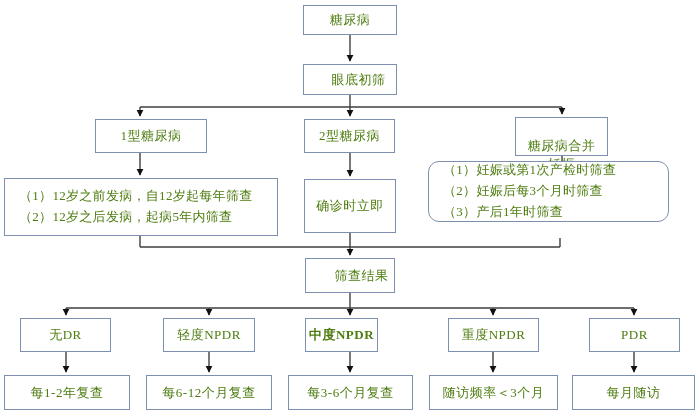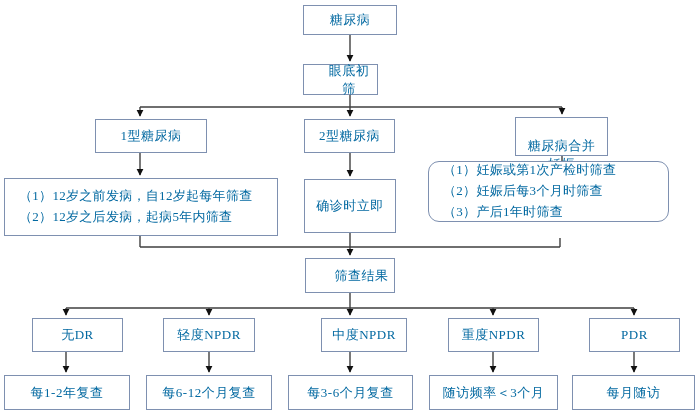--- a/index.html
+++ b/index.html
@@ -1,21 +1,21 @@
 <!DOCTYPE html>
 <html><head>
 <meta charset="utf-8">
 <style>
   html,body{margin:0;padding:0;background:#ffffff;}
   body{font-family:"Liberation Serif","DejaVu Serif",serif;}
   #canvas{position:relative;width:700px;height:414px;background:#ffffff;overflow:hidden;}
   #wires{position:absolute;left:0;top:0;width:700px;height:414px;}
   .node{
     position:absolute;box-sizing:border-box;background:#ffffff;
-    border:1.4px solid #7e90b0;color:#0369a1;font-size:13px;
+    border:1.4px solid #7e90b0;color:#4d7c0f;font-size:13px;
     display:flex;align-items:center;justify-content:center;
     text-align:center;line-height:1.35;letter-spacing:0.5px;
   }
   .node .lbl{display:block;padding:0 2px;}
   .wrapnode .lbl{width:70px;margin-top:36px;}
   .detail{
     flex-direction:column;align-items:flex-start;justify-content:center;
     text-align:left;padding-left:14px;line-height:1.6;letter-spacing:0.3px;
   }
 </style>
@@ -61,21 +61,21 @@
       <line x1="209" y1="352" x2="209" y2="372" marker-end="url(#arr)"></line>
       <line x1="350" y1="352" x2="350" y2="372" marker-end="url(#arr)"></line>
       <line x1="493" y1="352" x2="493" y2="372" marker-end="url(#arr)"></line>
       <line x1="634" y1="352" x2="634" y2="372" marker-end="url(#arr)"></line>
     </g>
   </svg>
 
   <div class="node" style="left:303px;top:5px;width:94px;height:30px;">
     <span class="lbl">糖尿病</span>
   </div>
-  <div class="node" style="left:303px;top:64px;width:75px;height:31px;padding-left:17px;">
+  <div class="node" style="left:303px;top:64px;width:94px;height:31px;padding-left:17px;">
     <span class="lbl">眼底初筛</span>
   </div>
 
   <div class="node" style="left:95px;top:119px;width:112px;height:34px;">
     <span class="lbl">1型糖尿病</span>
   </div>
   <div class="node" style="left:304px;top:119px;width:91px;height:34px;">
     <span class="lbl">2型糖尿病</span>
   </div>
   <div class="node wrapnode" style="left:515px;top:117px;width:93px;height:39px;">
@@ -92,27 +92,27 @@
   <div class="node detail" style="left:428px;top:161px;width:241px;height:61px;border-radius:11px;">
     <span>（1）妊娠或第1次产检时筛查</span>
     <span>（2）妊娠后每3个月时筛查</span>
     <span>（3）产后1年时筛查</span>
   </div>
 
   <div class="node" style="left:305px;top:258px;width:90px;height:35px;padding-left:23px;">
     <span class="lbl">筛查结果</span>
   </div>
 
-  <div class="node" style="left:20px;top:318px;width:91px;height:34px;margin-left:12px;">
+  <div class="node" style="left:20px;top:318px;width:91px;height:34px;">
     <span class="lbl">无DR</span>
   </div>
   <div class="node" style="left:163px;top:318px;width:92px;height:34px;text-align:right;">
     <span class="lbl">轻度NPDR</span>
   </div>
-  <div class="node" style="left:321px;top:318px;width:86px;height:34px;">
+  <div class="node" style="left:305px;top:318px;width:73px;height:34px;font-weight:bold;">
     <span class="lbl">中度NPDR</span>
   </div>
   <div class="node" style="left:448px;top:318px;width:91px;height:34px;">
     <span class="lbl">重度NPDR</span>
   </div>
   <div class="node" style="left:589px;top:318px;width:91px;height:34px;">
     <span class="lbl">PDR</span>
   </div>
 
   <div class="node" style="left:4px;top:375px;width:126px;height:35px;">

